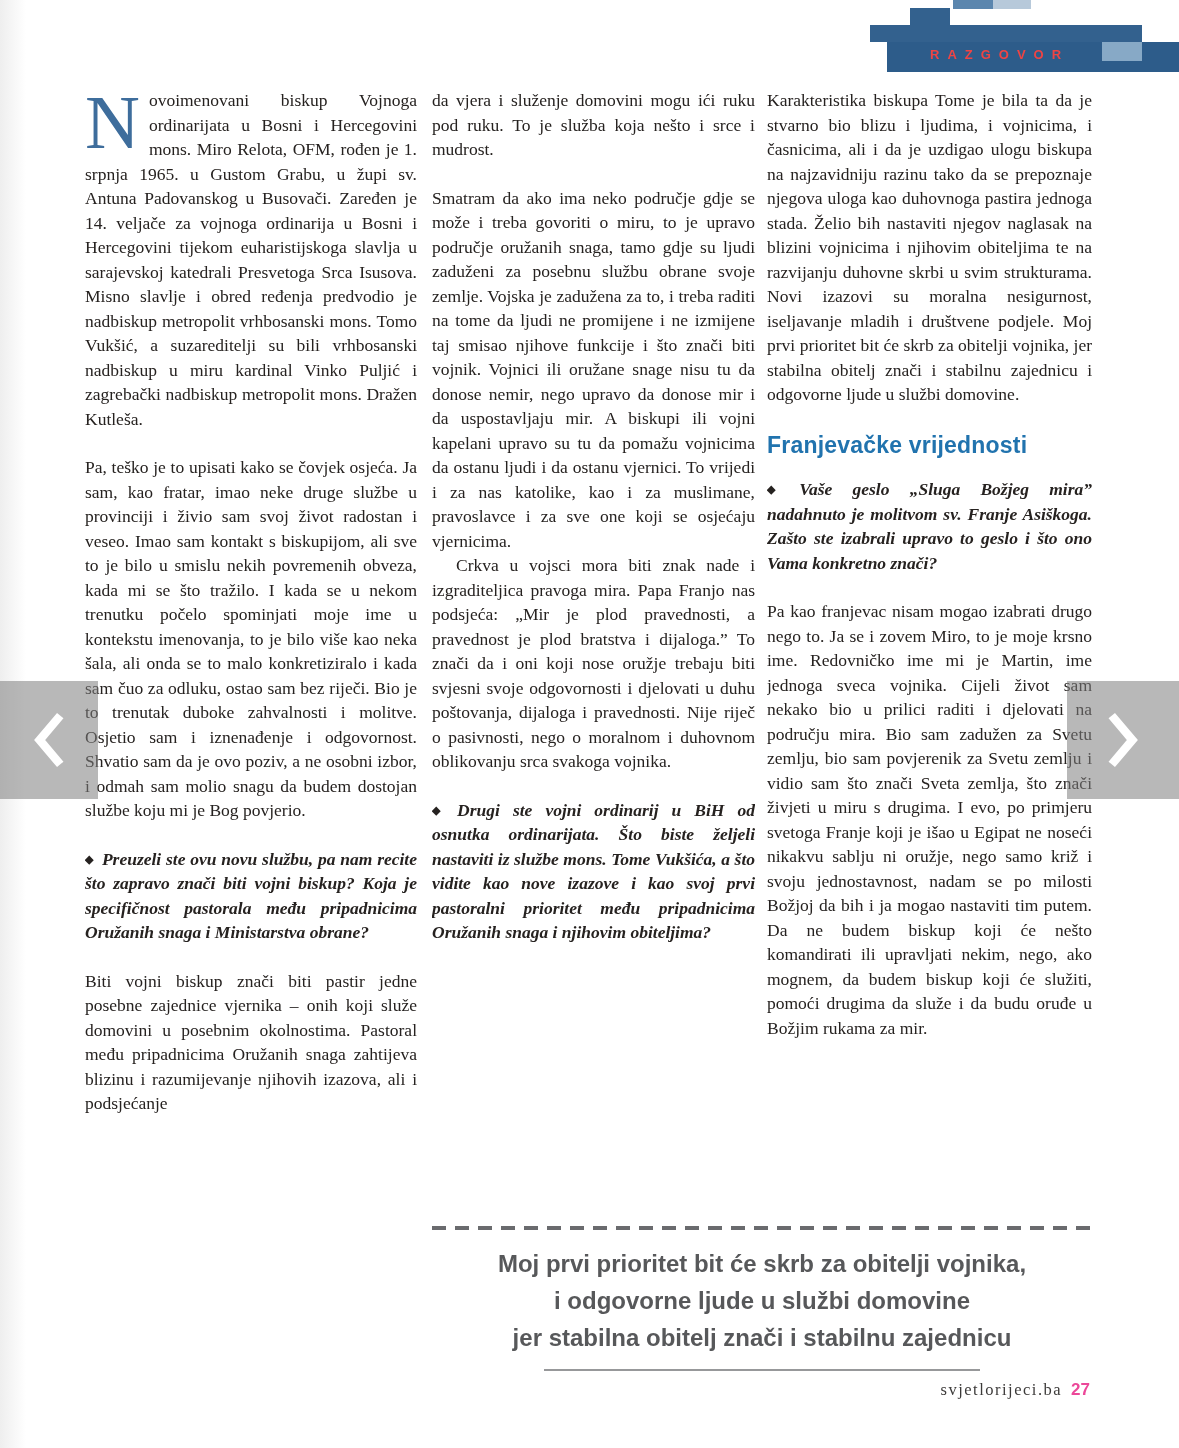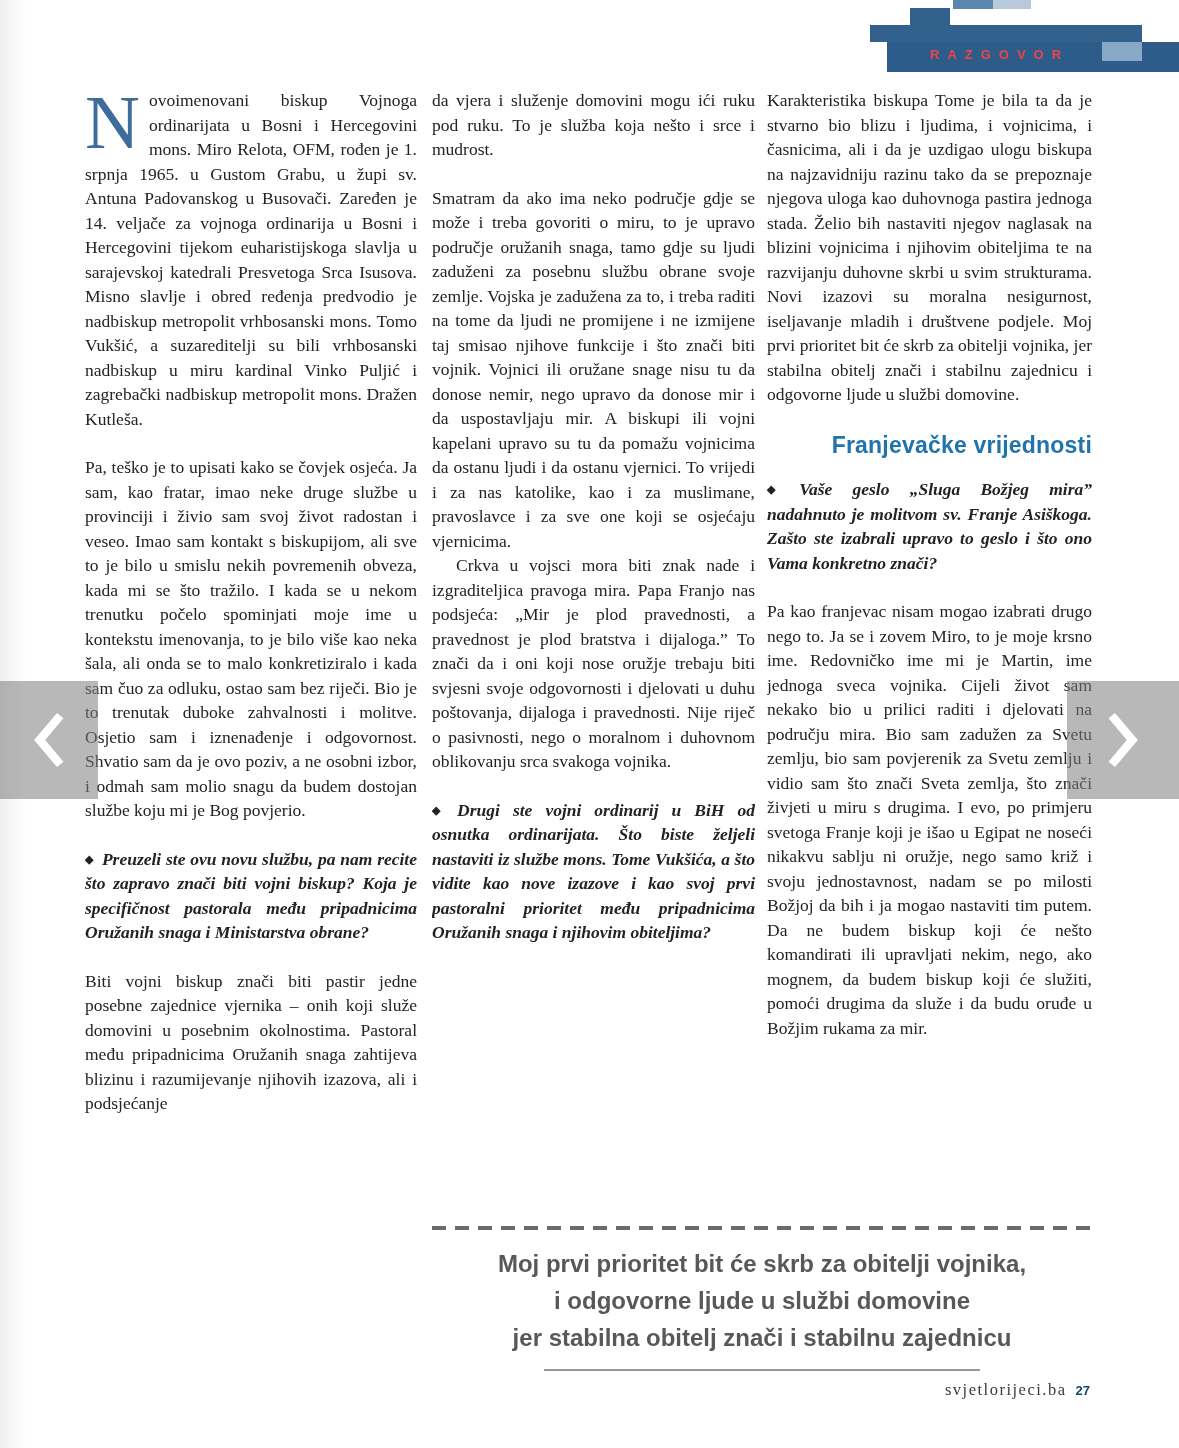--- a/index.html
+++ b/index.html
@@ -36,21 +36,21 @@
   .question { font-weight:bold; font-style:italic; margin:24px 0; }
   .qbullet { font-style:normal; font-size:11px; vertical-align:2px; padding-right:8px; }
   .tight { margin-bottom:0 !important; }
   .indent { text-indent:24px; }
   .dropcap {
     float:left; font-size:76px; line-height:64px; height:68px;
     padding:2px 9px 0 0; color:#3e6d9c;
   }
   .subhead {
     font-family:"Liberation Sans", sans-serif; font-weight:bold;
-    font-size:23px; color:#2173ae; text-align:right;
+    font-size:23px; color:#2173ae; text-align:left;
     margin:26px 0 20px 0; letter-spacing:0.2px;
   }
   
   .quote-wrap { position:absolute; left:432px; top:1226px; width:660px; }
   .dash-line {
     height:4px;
     background:repeating-linear-gradient(90deg, #6a6b6e 0 14px, transparent 14px 23px);
   }
   .quote-line {
     text-align:center; font-family:"Liberation Sans", sans-serif;
@@ -58,21 +58,21 @@
   }
   .quote-line.first { margin-top:15px; }
   .quote-rule { width:436px; height:2px; background:#97989a; margin:13px auto 0 auto; }
   
   .footer {
     position:absolute; left:880px; top:1380px; width:210px; text-align:right;
     font-size:16.5px; letter-spacing:1.5px; color:#3c3a39;
   }
   .footer .pagenum {
     font-family:"Liberation Sans", sans-serif; font-weight:bold;
-    font-size:13px; letter-spacing:0; margin-left:9px; color:#0c4a6e;
+    font-size:17px; letter-spacing:0; margin-left:9px; color:#ec4899;
   }
   
   .nav-btn {
     position:absolute; top:681px; height:118px; border:none; padding:0;
     background:rgba(125,125,125,0.55); cursor:pointer;
     display:flex; align-items:center; justify-content:center;
   }
   .nav-prev { left:0; width:98px; }
   .nav-next { left:1067px; width:112px; }
   .nav-btn svg { display:block; }

